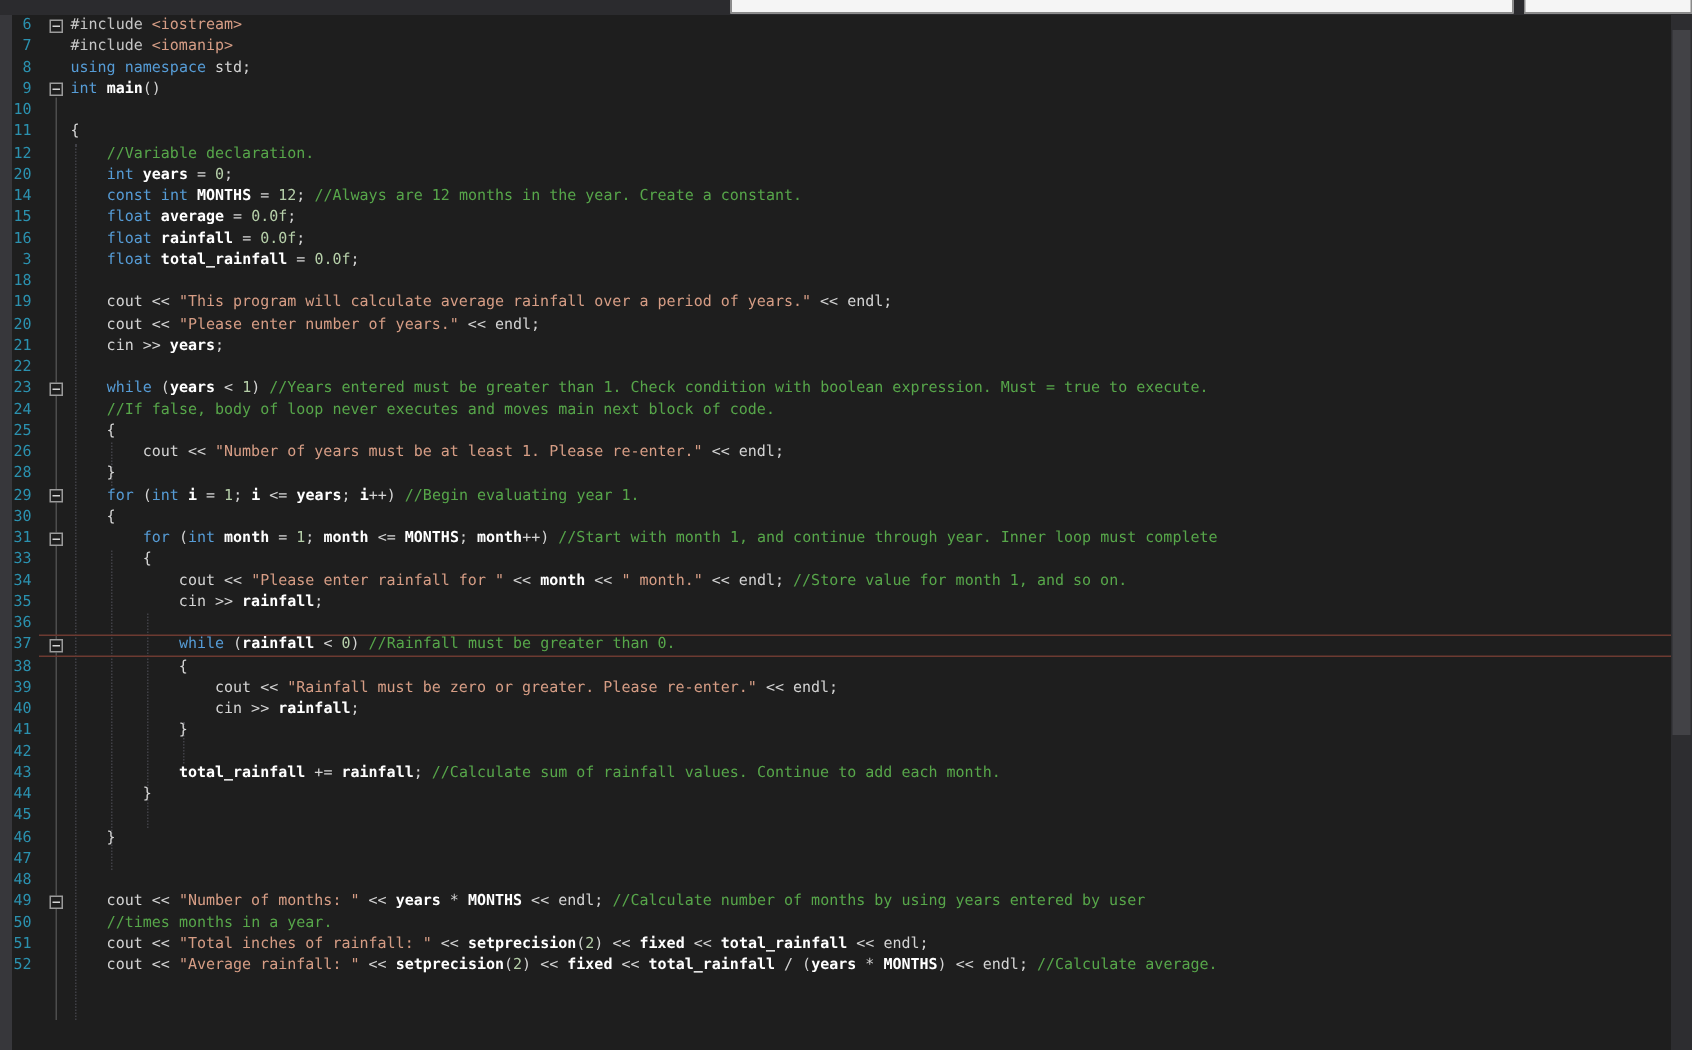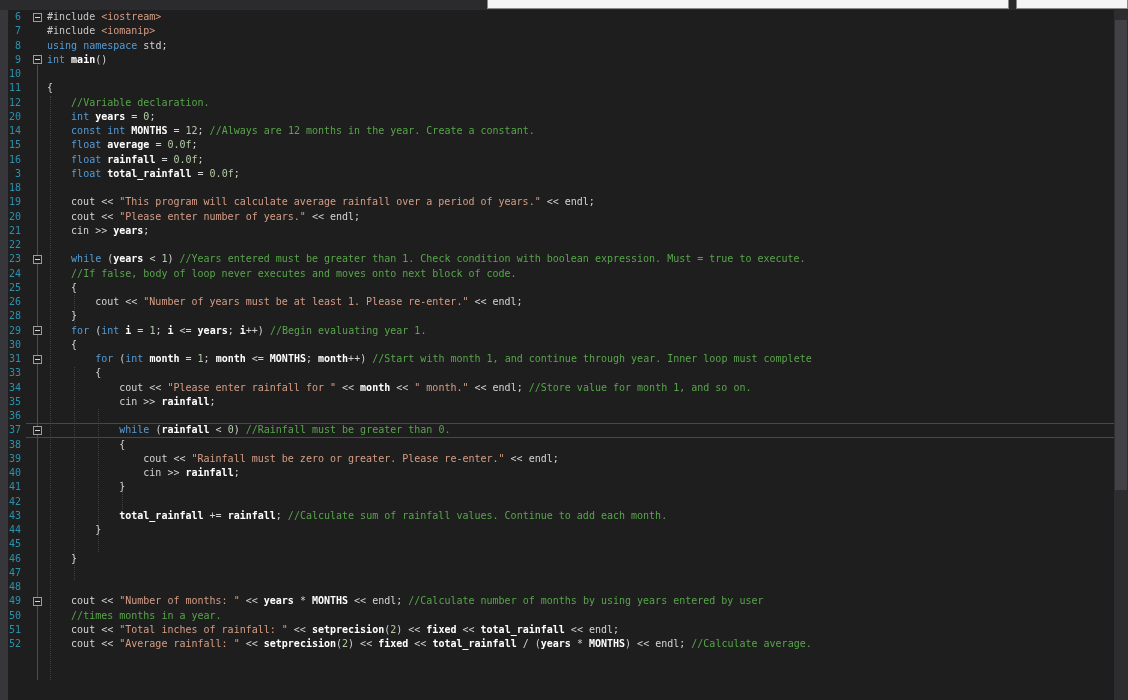--- a/index.html
+++ b/index.html
@@ -87,21 +87,21 @@
         <div class="row"><span class="num">14</span><span class="fold"></span><span class="codetext"><span class="tk-pl">    </span><span class="tk-kw">const</span><span class="tk-pl"> </span><span class="tk-kw">int</span><span class="tk-pl"> </span><span class="tk-var">MONTHS</span><span class="tk-pl"> = </span><span class="tk-num">12</span><span class="tk-pl">; </span><span class="tk-com">//Always are 12 months in the year. Create a constant.</span></span></div>
         <div class="row"><span class="num">15</span><span class="fold"></span><span class="codetext"><span class="tk-pl">    </span><span class="tk-kw">float</span><span class="tk-pl"> </span><span class="tk-var">average</span><span class="tk-pl"> = </span><span class="tk-num">0.0f</span><span class="tk-pl">;</span></span></div>
         <div class="row"><span class="num">16</span><span class="fold"></span><span class="codetext"><span class="tk-pl">    </span><span class="tk-kw">float</span><span class="tk-pl"> </span><span class="tk-var">rainfall</span><span class="tk-pl"> = </span><span class="tk-num">0.0f</span><span class="tk-pl">;</span></span></div>
         <div class="row"><span class="num">3</span><span class="fold"></span><span class="codetext"><span class="tk-pl">    </span><span class="tk-kw">float</span><span class="tk-pl"> </span><span class="tk-var">total_rainfall</span><span class="tk-pl"> = </span><span class="tk-num">0.0f</span><span class="tk-pl">;</span></span></div>
         <div class="row"><span class="num">18</span><span class="fold"></span><span class="codetext"></span></div>
         <div class="row"><span class="num">19</span><span class="fold"></span><span class="codetext"><span class="tk-pl">    cout &lt;&lt; </span><span class="tk-str">"This program will calculate average rainfall over a period of years."</span><span class="tk-pl"> &lt;&lt; endl;</span></span></div>
         <div class="row"><span class="num">20</span><span class="fold"></span><span class="codetext"><span class="tk-pl">    cout &lt;&lt; </span><span class="tk-str">"Please enter number of years."</span><span class="tk-pl"> &lt;&lt; endl;</span></span></div>
         <div class="row"><span class="num">21</span><span class="fold"></span><span class="codetext"><span class="tk-pl">    cin &gt;&gt; </span><span class="tk-var">years</span><span class="tk-pl">;</span></span></div>
         <div class="row"><span class="num">22</span><span class="fold"></span><span class="codetext"></span></div>
         <div class="row"><span class="num">23</span><span class="fold"><span class="foldbox"></span></span><span class="codetext"><span class="tk-pl">    </span><span class="tk-kw">while</span><span class="tk-pl"> (</span><span class="tk-var">years</span><span class="tk-pl"> &lt; </span><span class="tk-num">1</span><span class="tk-pl">) </span><span class="tk-com">//Years entered must be greater than 1. Check condition with boolean expression. Must = true to execute.</span></span></div>
-        <div class="row"><span class="num">24</span><span class="fold"></span><span class="codetext"><span class="tk-pl">    </span><span class="tk-com">//If false, body of loop never executes and moves onto next block of code.</span></span></div>
+        <div class="row"><span class="num">24</span><span class="fold"></span><span class="codetext"><span class="tk-pl">    </span><span class="tk-com">//If false, body of loop never executes and moves main next block of code.</span></span></div>
         <div class="row"><span class="num">25</span><span class="fold"></span><span class="codetext"><span class="tk-pl">    {</span></span></div>
         <div class="row"><span class="num">26</span><span class="fold"></span><span class="codetext"><span class="tk-pl">        cout &lt;&lt; </span><span class="tk-str">"Number of years must be at least 1. Please re-enter."</span><span class="tk-pl"> &lt;&lt; endl;</span></span></div>
         <div class="row"><span class="num">28</span><span class="fold"></span><span class="codetext"><span class="tk-pl">    }</span></span></div>
         <div class="row"><span class="num">29</span><span class="fold"><span class="foldbox"></span></span><span class="codetext"><span class="tk-pl">    </span><span class="tk-kw">for</span><span class="tk-pl"> (</span><span class="tk-kw">int</span><span class="tk-pl"> </span><span class="tk-var">i</span><span class="tk-pl"> = </span><span class="tk-num">1</span><span class="tk-pl">; </span><span class="tk-var">i</span><span class="tk-pl"> &lt;= </span><span class="tk-var">years</span><span class="tk-pl">; </span><span class="tk-var">i</span><span class="tk-pl">++) </span><span class="tk-com">//Begin evaluating year 1.</span></span></div>
         <div class="row"><span class="num">30</span><span class="fold"></span><span class="codetext"><span class="tk-pl">    {</span></span></div>
         <div class="row"><span class="num">31</span><span class="fold"><span class="foldbox"></span></span><span class="codetext"><span class="tk-pl">        </span><span class="tk-kw">for</span><span class="tk-pl"> (</span><span class="tk-kw">int</span><span class="tk-pl"> </span><span class="tk-var">month</span><span class="tk-pl"> = </span><span class="tk-num">1</span><span class="tk-pl">; </span><span class="tk-var">month</span><span class="tk-pl"> &lt;= </span><span class="tk-var">MONTHS</span><span class="tk-pl">; </span><span class="tk-var">month</span><span class="tk-pl">++) </span><span class="tk-com">//Start with month 1, and continue through year. Inner loop must complete</span></span></div>
         <div class="row"><span class="num">33</span><span class="fold"></span><span class="codetext"><span class="tk-pl">        {</span></span></div>
         <div class="row"><span class="num">34</span><span class="fold"></span><span class="codetext"><span class="tk-pl">            cout &lt;&lt; </span><span class="tk-str">"Please enter rainfall for "</span><span class="tk-pl"> &lt;&lt; </span><span class="tk-var">month</span><span class="tk-pl"> &lt;&lt; </span><span class="tk-str">" month."</span><span class="tk-pl"> &lt;&lt; endl; </span><span class="tk-com">//Store value for month 1, and so on.</span></span></div>
         <div class="row"><span class="num">35</span><span class="fold"></span><span class="codetext"><span class="tk-pl">            cin &gt;&gt; </span><span class="tk-var">rainfall</span><span class="tk-pl">;</span></span></div>
         <div class="row"><span class="num">36</span><span class="fold"></span><span class="codetext"></span></div>

